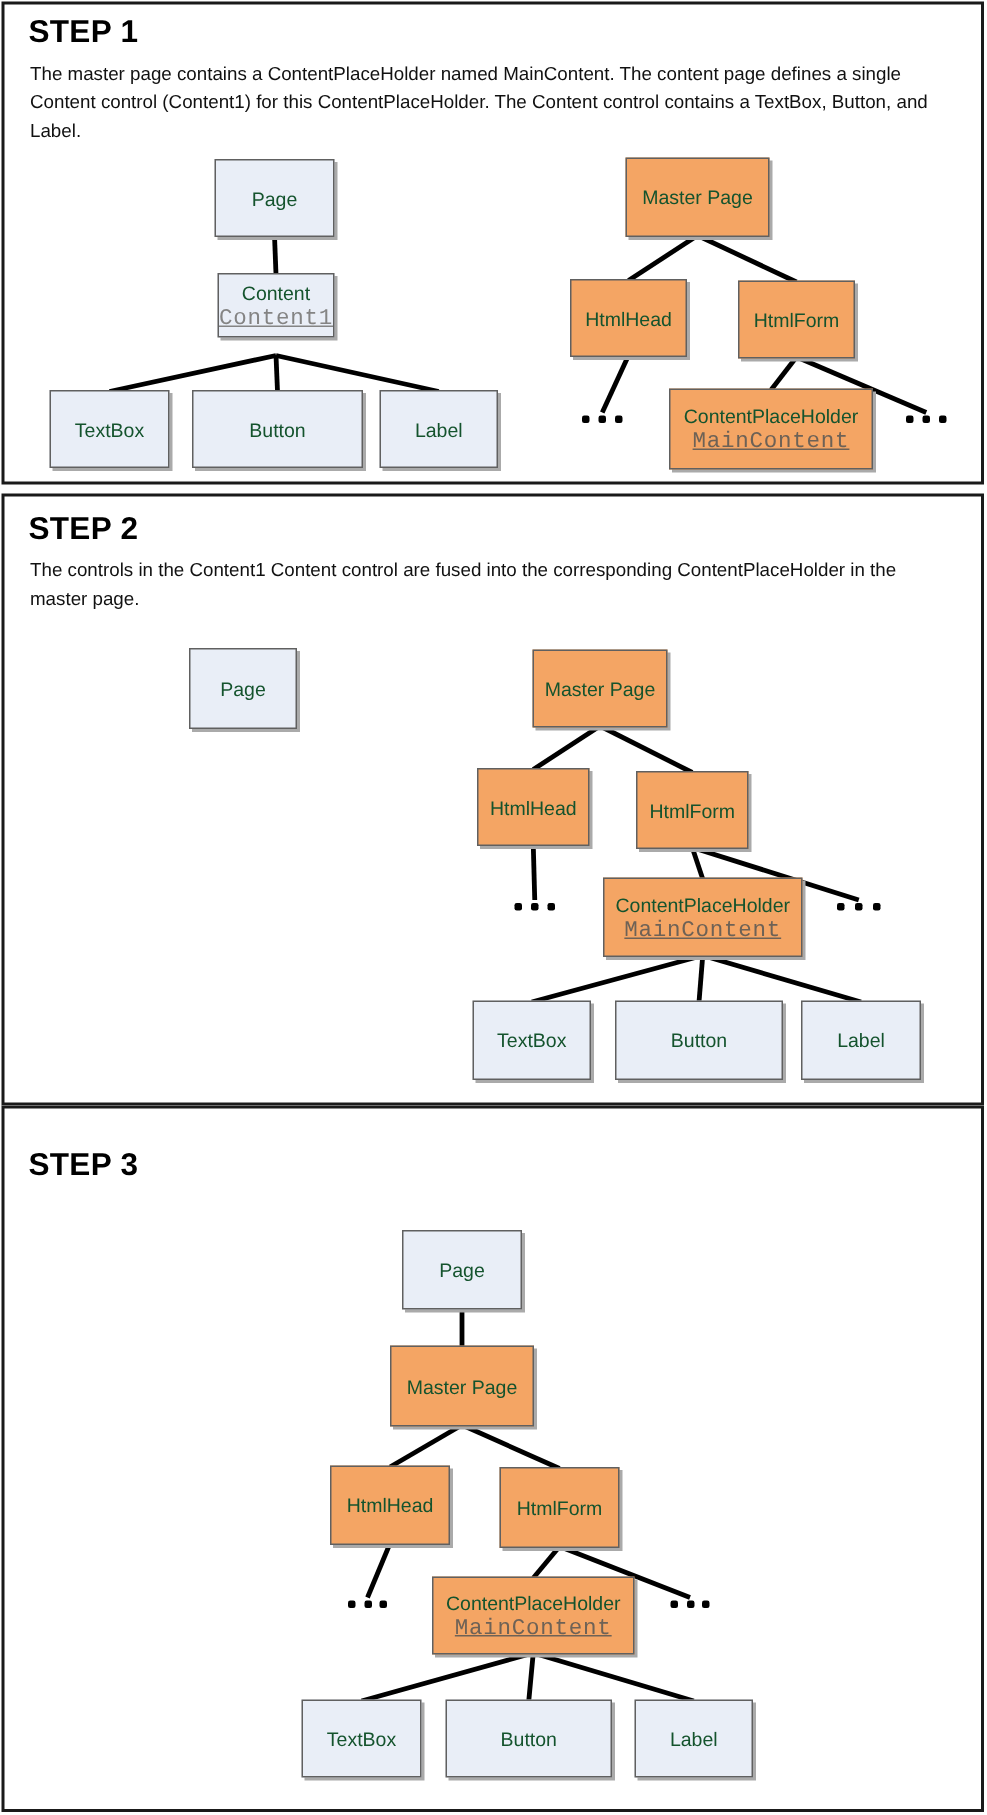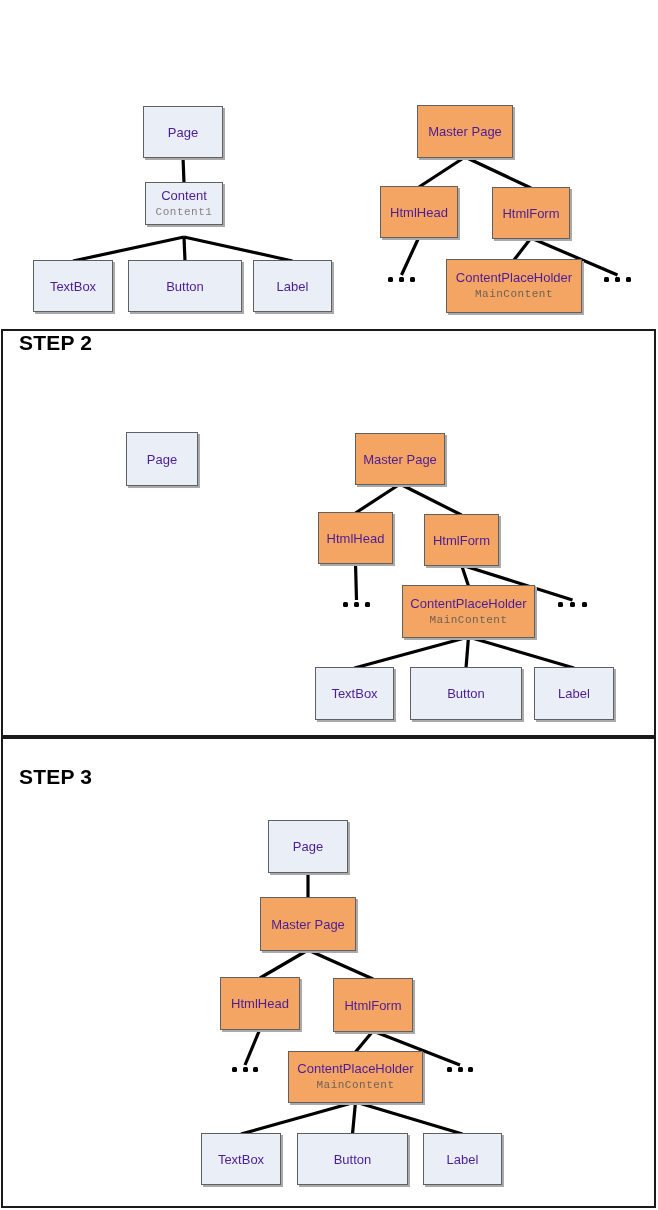--- a/index.html
+++ b/index.html
@@ -25,21 +25,21 @@
 
   .panel h1 {
     margin: 0;
     padding: 0 0 0 16px;
     font-size: 21px;
     font-weight: bold;
     color: #000000;
     letter-spacing: 0.2px;
   }
   .panel-1 h1 { padding-top: 7px; }
-  .panel-2 h1 { }
+  .panel-2 h1 { padding-top: 10px; }
   .panel-3 h1 { padding-top: 26px; }
 
   .panel p {
     margin: 6px 0 0 0;
     padding: 0 20px 0 17px;
     max-width: 612px;
     font-size: 12.5px;
     line-height: 19px;
     color: #111111;
   }
@@ -60,31 +60,32 @@
     align-items: center;
     justify-content: center;
     border: 1px solid #606060;
     box-shadow: 2px 2px 0 #aaaaaa;
     text-align: center;
   }
   .node.content { background: var(--content-fill); }
   .node.master  { background: var(--master-fill); }
   .node-label {
     font-size: 13px;
-    color: #4c1d95;
+    color: #14532d;
     line-height: 15px;
     white-space: nowrap;
   }
   .node-sublabel {
     font-family: "Liberation Mono", monospace;
-    font-size: 11px;
+    font-size: 15px;
     line-height: 15px;
     margin-top: 2px;
     letter-spacing: 0.5px;
     white-space: nowrap;
+    text-decoration: underline;
   }
   .node.content .node-sublabel { color: var(--sub-content); }
   .node.master  .node-sublabel { color: var(--sub-master); }
 
   .ellipsis {
     position: absolute;
     display: flex;
     align-items: center;
     justify-content: space-between;
   }
@@ -92,23 +93,28 @@
     width: 5px; height: 5px;
     background: #000000;
     border-radius: 1.5px;
   }
 </style>
 </head>
 <body>
 
 <div class="page">
 
+  <section class="panel panel-1">
+    <h1>STEP 1</h1>
+    <p>The master page contains a ContentPlaceHolder named MainContent. The content page defines a single Content control (Content1) for this ContentPlaceHolder. The Content control contains a TextBox, Button, and Label.</p>
+  </section>
 
   <section class="panel panel-2">
     <h1>STEP 2</h1>
+    <p>The controls in the Content1 Content control are fused into the corresponding ContentPlaceHolder in the master page.</p>
   </section>
 
   <section class="panel panel-3">
     <h1>STEP 3</h1>
   </section>
 
   <svg id="edges-layer" xmlns="http://www.w3.org/2000/svg">
       <line x1="183" y1="157" x2="184" y2="183" stroke="#000000" stroke-width="3.2"></line>
       <line x1="184" y1="237" x2="73" y2="261" stroke="#000000" stroke-width="3.2"></line>
       <line x1="184" y1="237" x2="185" y2="261" stroke="#000000" stroke-width="3.2"></line>

